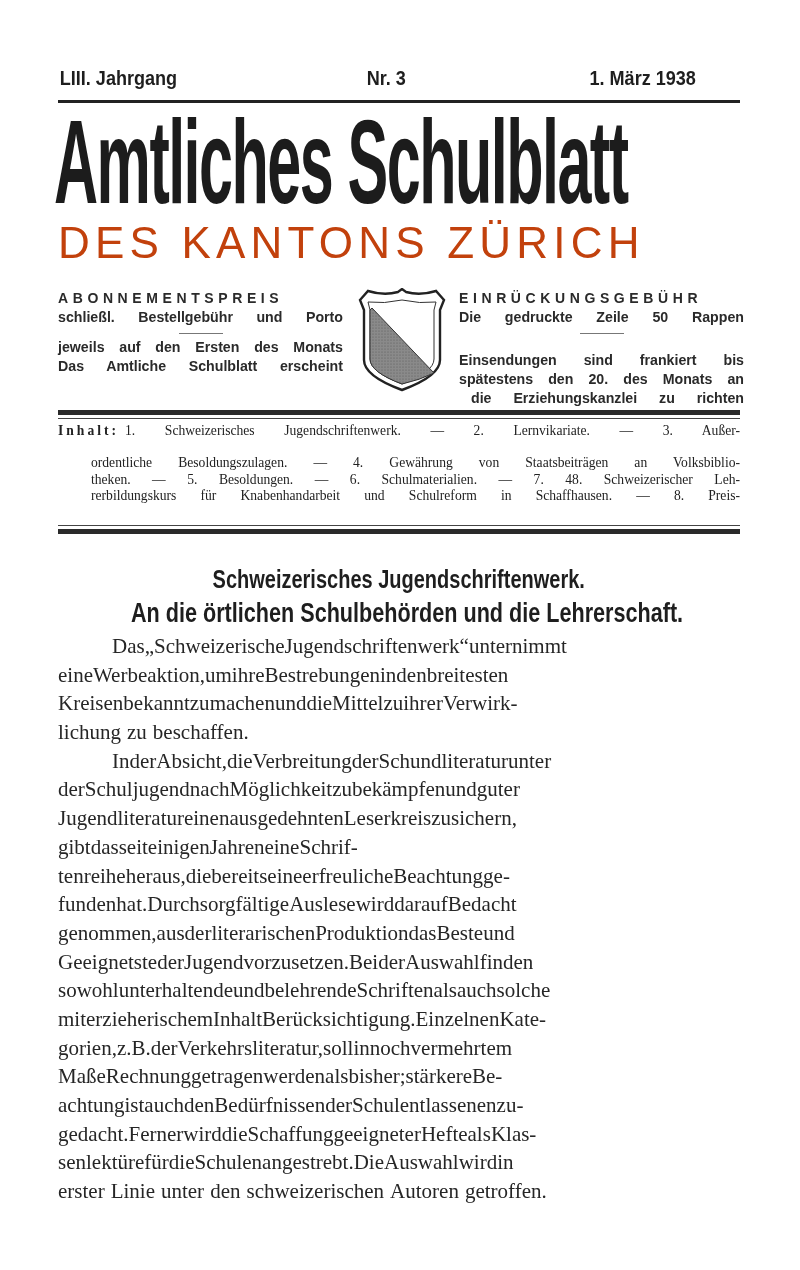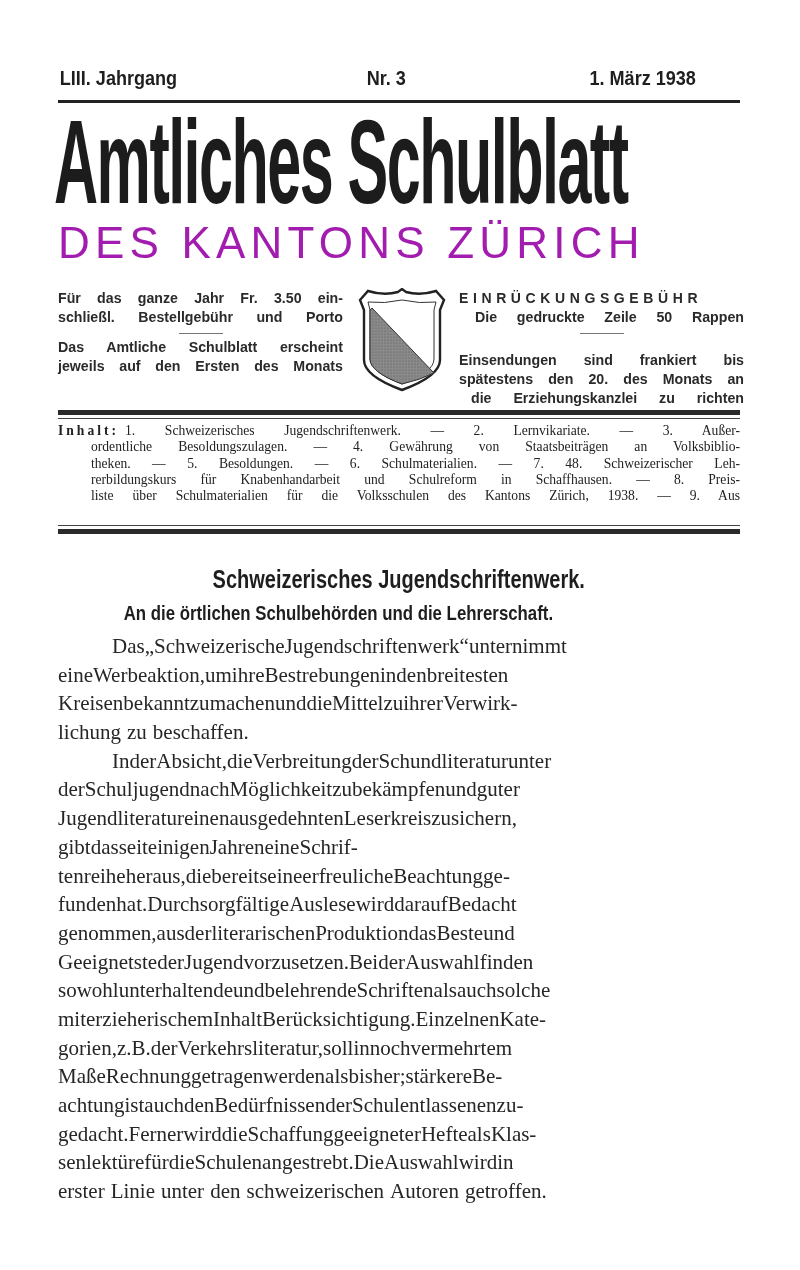--- a/index.html
+++ b/index.html
@@ -64,21 +64,21 @@
     .subtitle {
       position: absolute;
       top: 221px;
       left: 0;
       width: 682px;
       font-family: "Liberation Sans", sans-serif;
       font-size: 44px;
       line-height: 44px;
       letter-spacing: 5.2px;
       white-space: nowrap;
-      color: #a21caf;
+      color: #c2410c;
     }
     
     .info-left, .info-right {
       position: absolute;
       top: 289px;
       font-family: "Liberation Sans", sans-serif;
       font-weight: bold;
       font-size: 14.2px;
       line-height: 19px;
       color: #2a2a2a;
@@ -144,26 +144,26 @@
     }
     .article-title span, .article-sub span {
       display: inline-block;
       transform: scaleX(0.8);
       transform-origin: center top;
       white-space: nowrap;
     }
     .article-sub {
       position: absolute;
       top: 600px;
-      left: 12px;
-      width: 682px;
-      text-align: left;
+      left: 4px;
+      width: 682px;
+      text-align: right;
       font-family: "Liberation Sans", sans-serif;
       font-weight: bold;
-      font-size: 21px;
+      font-size: 27px;
       line-height: 26px;
     }
     .body-text {
       position: absolute;
       top: 632px;
       left: 0;
       width: 682px;
       font-family: "Liberation Serif", serif;
       font-size: 21px;
       line-height: 28.7px;
@@ -187,66 +187,63 @@
     <span class="tl-left">LIII. Jahrgang</span>
     <span class="tl-center">Nr. 3</span>
     <span class="tl-right">1. März 1938</span>
   </div>
   <div class="rule-top"></div>
 
   <div class="title">Amtliches Schulblatt</div>
   <div class="subtitle">DES KANTONS ZÜRICH</div>
 
   <div class="info-left">
-    <div class="info-line" style="text-align: justify; text-align-last: justify; white-space: normal;">Für das ganze Jahr Fr. 3.50 ein-</div>
+    <div class="spaced-head" style="text-align: justify; text-align-last: justify;">ABONNEMENTSPREIS</div>
     <div class="info-line" style="text-align: justify; text-align-last: justify; white-space: normal;">schließl. Bestellgebühr und Porto</div>
     <div class="short-rule"></div>
+    <div class="info-line" style="text-align: justify; text-align-last: justify; white-space: normal;">jeweils auf den Ersten des Monats</div>
     <div class="info-line" style="text-align: justify; text-align-last: justify; white-space: normal;">Das Amtliche Schulblatt erscheint</div>
-    <div class="info-line" style="text-align: justify; text-align-last: justify; white-space: normal;">jeweils auf den Ersten des Monats</div>
   </div>
 
   <svg class="crest" viewBox="0 0 96 104">
     <defs>
       <pattern id="dots" width="3" height="3" patternUnits="userSpaceOnUse">
         <rect width="3" height="3" fill="#8a8a8a"></rect>
         <circle cx="1" cy="1" r="0.6" fill="#5a5a5a"></circle>
       </pattern>
     </defs>
     <path d="M6 12 L14 3 Q30 8 44 4 L48 1 L52 4 Q66 8 82 3 L90 12 L86 22 L86 72 Q86 88 48 102 Q10 88 10 72 L10 22 Z" fill="#ffffff" stroke="#222" stroke-width="2.4"></path>
     <path d="M14 14 Q30 16 48 12 Q66 16 82 14 L80 22 L80 71 Q80 84 48 96 Q16 84 16 71 L16 22 Z" fill="#ffffff" stroke="#333" stroke-width="1"></path>
     <path d="M18 20 L80 85 Q66 92 48 96 Q16 84 16 71 L16 22 Z" fill="url(#dots)" stroke="#333" stroke-width="1"></path>
   </svg>
 
   <div class="info-right">
     <div class="spaced-head" style="text-align: justify; text-align-last: justify;">EINRÜCKUNGSGEBÜHR</div>
-    <div class="info-line" style="text-align: justify; text-align-last: justify; white-space: normal; margin-left: 16px;">Die gedruckte Zeile 50 Rappen</div>
+    <div class="info-line" style="text-align: justify; text-align-last: justify; white-space: normal;">Die gedruckte Zeile 50 Rappen</div>
     <div class="short-rule"></div>
     <div class="info-line" style="text-align: justify; text-align-last: justify; white-space: normal; margin-top: 17px;">Einsendungen sind frankiert bis</div>
     <div class="info-line" style="text-align: justify; text-align-last: justify; white-space: normal;">spätestens den 20. des Monats an</div>
     <div class="info-line" style="text-align: justify; text-align-last: justify; white-space: normal; margin-left: 12px;">die Erziehungskanzlei zu richten</div>
   </div>
 
   <div class="toc-rule-top-thick"></div>
   <div class="toc-rule-top-thin"></div>
   <div class="toc">
     <div class="toc-line">
       <span class="toc-label">Inhalt:</span>
       <span style="flex:1; padding-left:6px; text-align:justify; text-align-last:justify;">1. Schweizerisches Jugendschriftenwerk. — 2. Lernvikariate. — 3. Außer-</span>
     </div>
     <div class="toc-line indent">
-      <span style="flex:1; text-align:justify; text-align-last:justify;">ordentliche Besoldungszulagen. — 4. Gewährung von Staatsbeiträgen an Volksbiblio-</span>
+      <span style="flex:1; text-align:justify; text-align-last:justify;margin-top:16px;">ordentliche Besoldungszulagen. — 4. Gewährung von Staatsbeiträgen an Volksbiblio-</span>
     </div>
     <div class="toc-line indent">
       <span style="flex:1; text-align:justify; text-align-last:justify;">theken. — 5. Besoldungen. — 6. Schulmaterialien. — 7. 48. Schweizerischer Leh-</span>
     </div>
     <div class="toc-line indent">
       <span style="flex:1; text-align:justify; text-align-last:justify;">rerbildungskurs für Knabenhandarbeit und Schulreform in Schaffhausen. — 8. Preis-</span>
-    </div>
-    <div class="toc-line indent">
-      <span style="flex:1; text-align:justify; text-align-last:justify;">liste über Schulmaterialien für die Volksschulen des Kantons Zürich, 1938. — 9. Aus</span>
     </div>
   </div>
   <div class="toc-rule-bot-thin"></div>
   <div class="toc-rule-bot-thick"></div>
 
   <div class="article-title">
     <span>Schweizerisches Jugendschriftenwerk.</span>
   </div>
   <div class="article-sub">
     <span>An die örtlichen Schulbehörden und die Lehrerschaft.</span>

